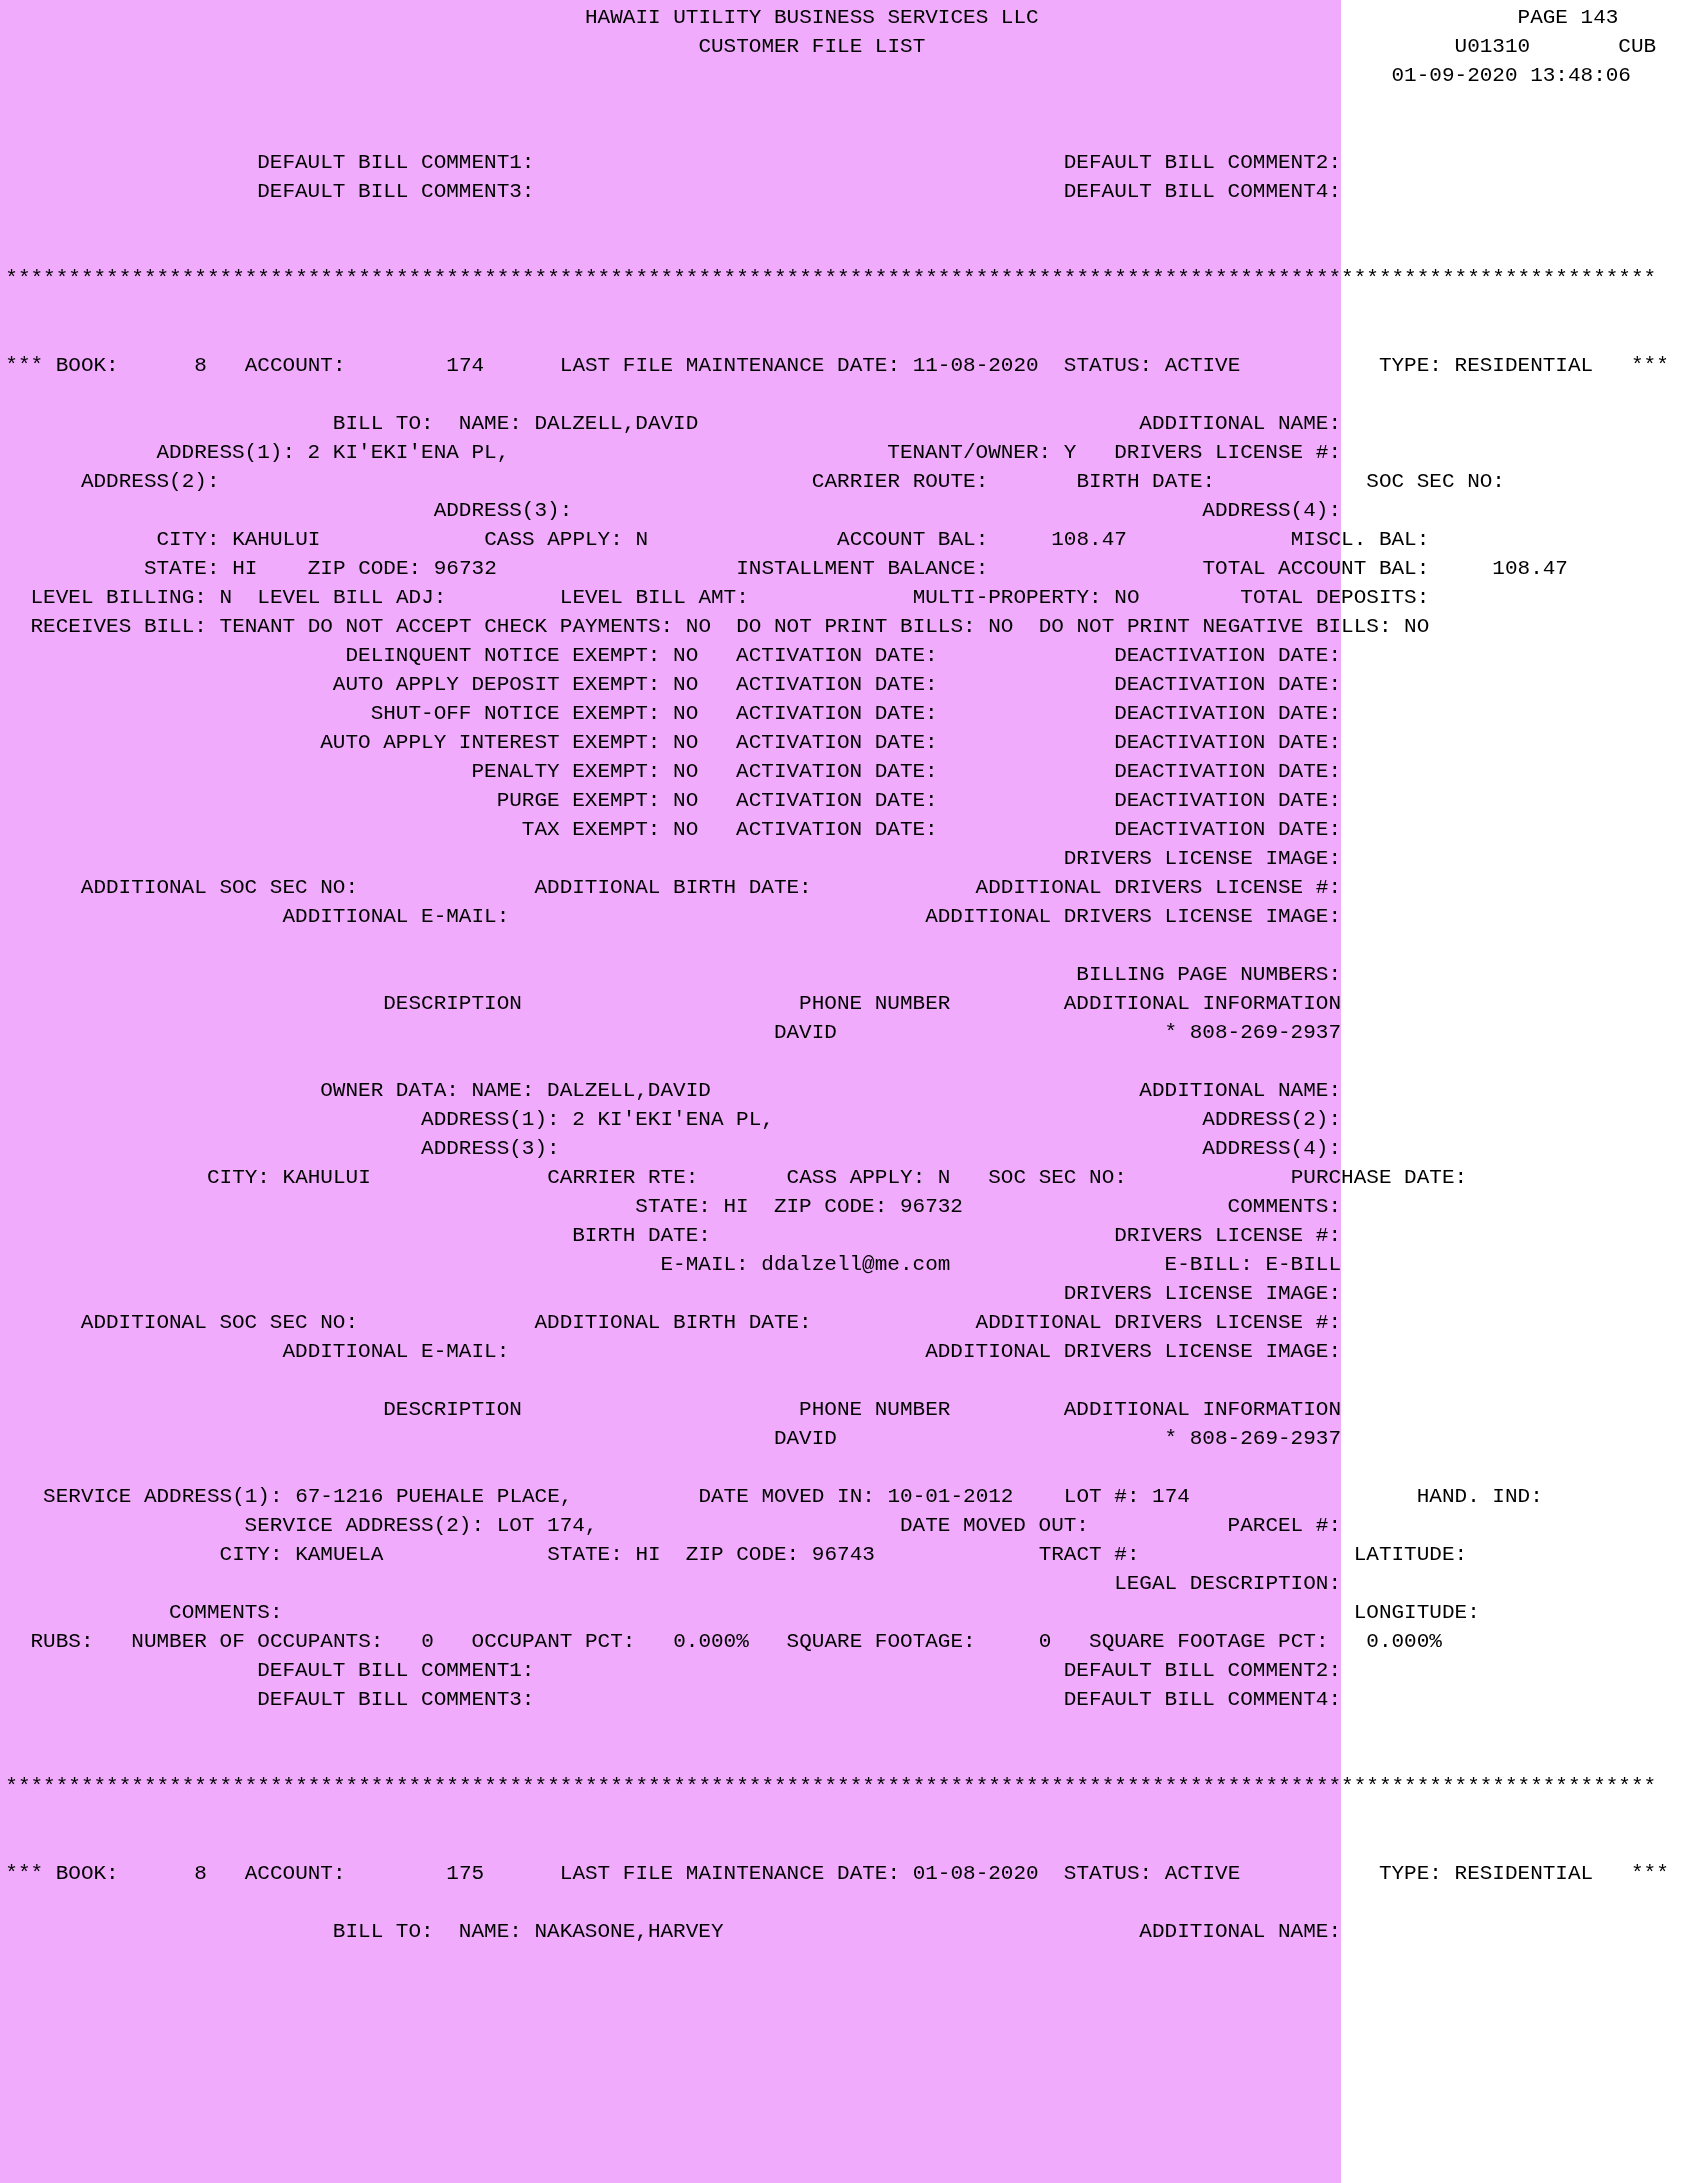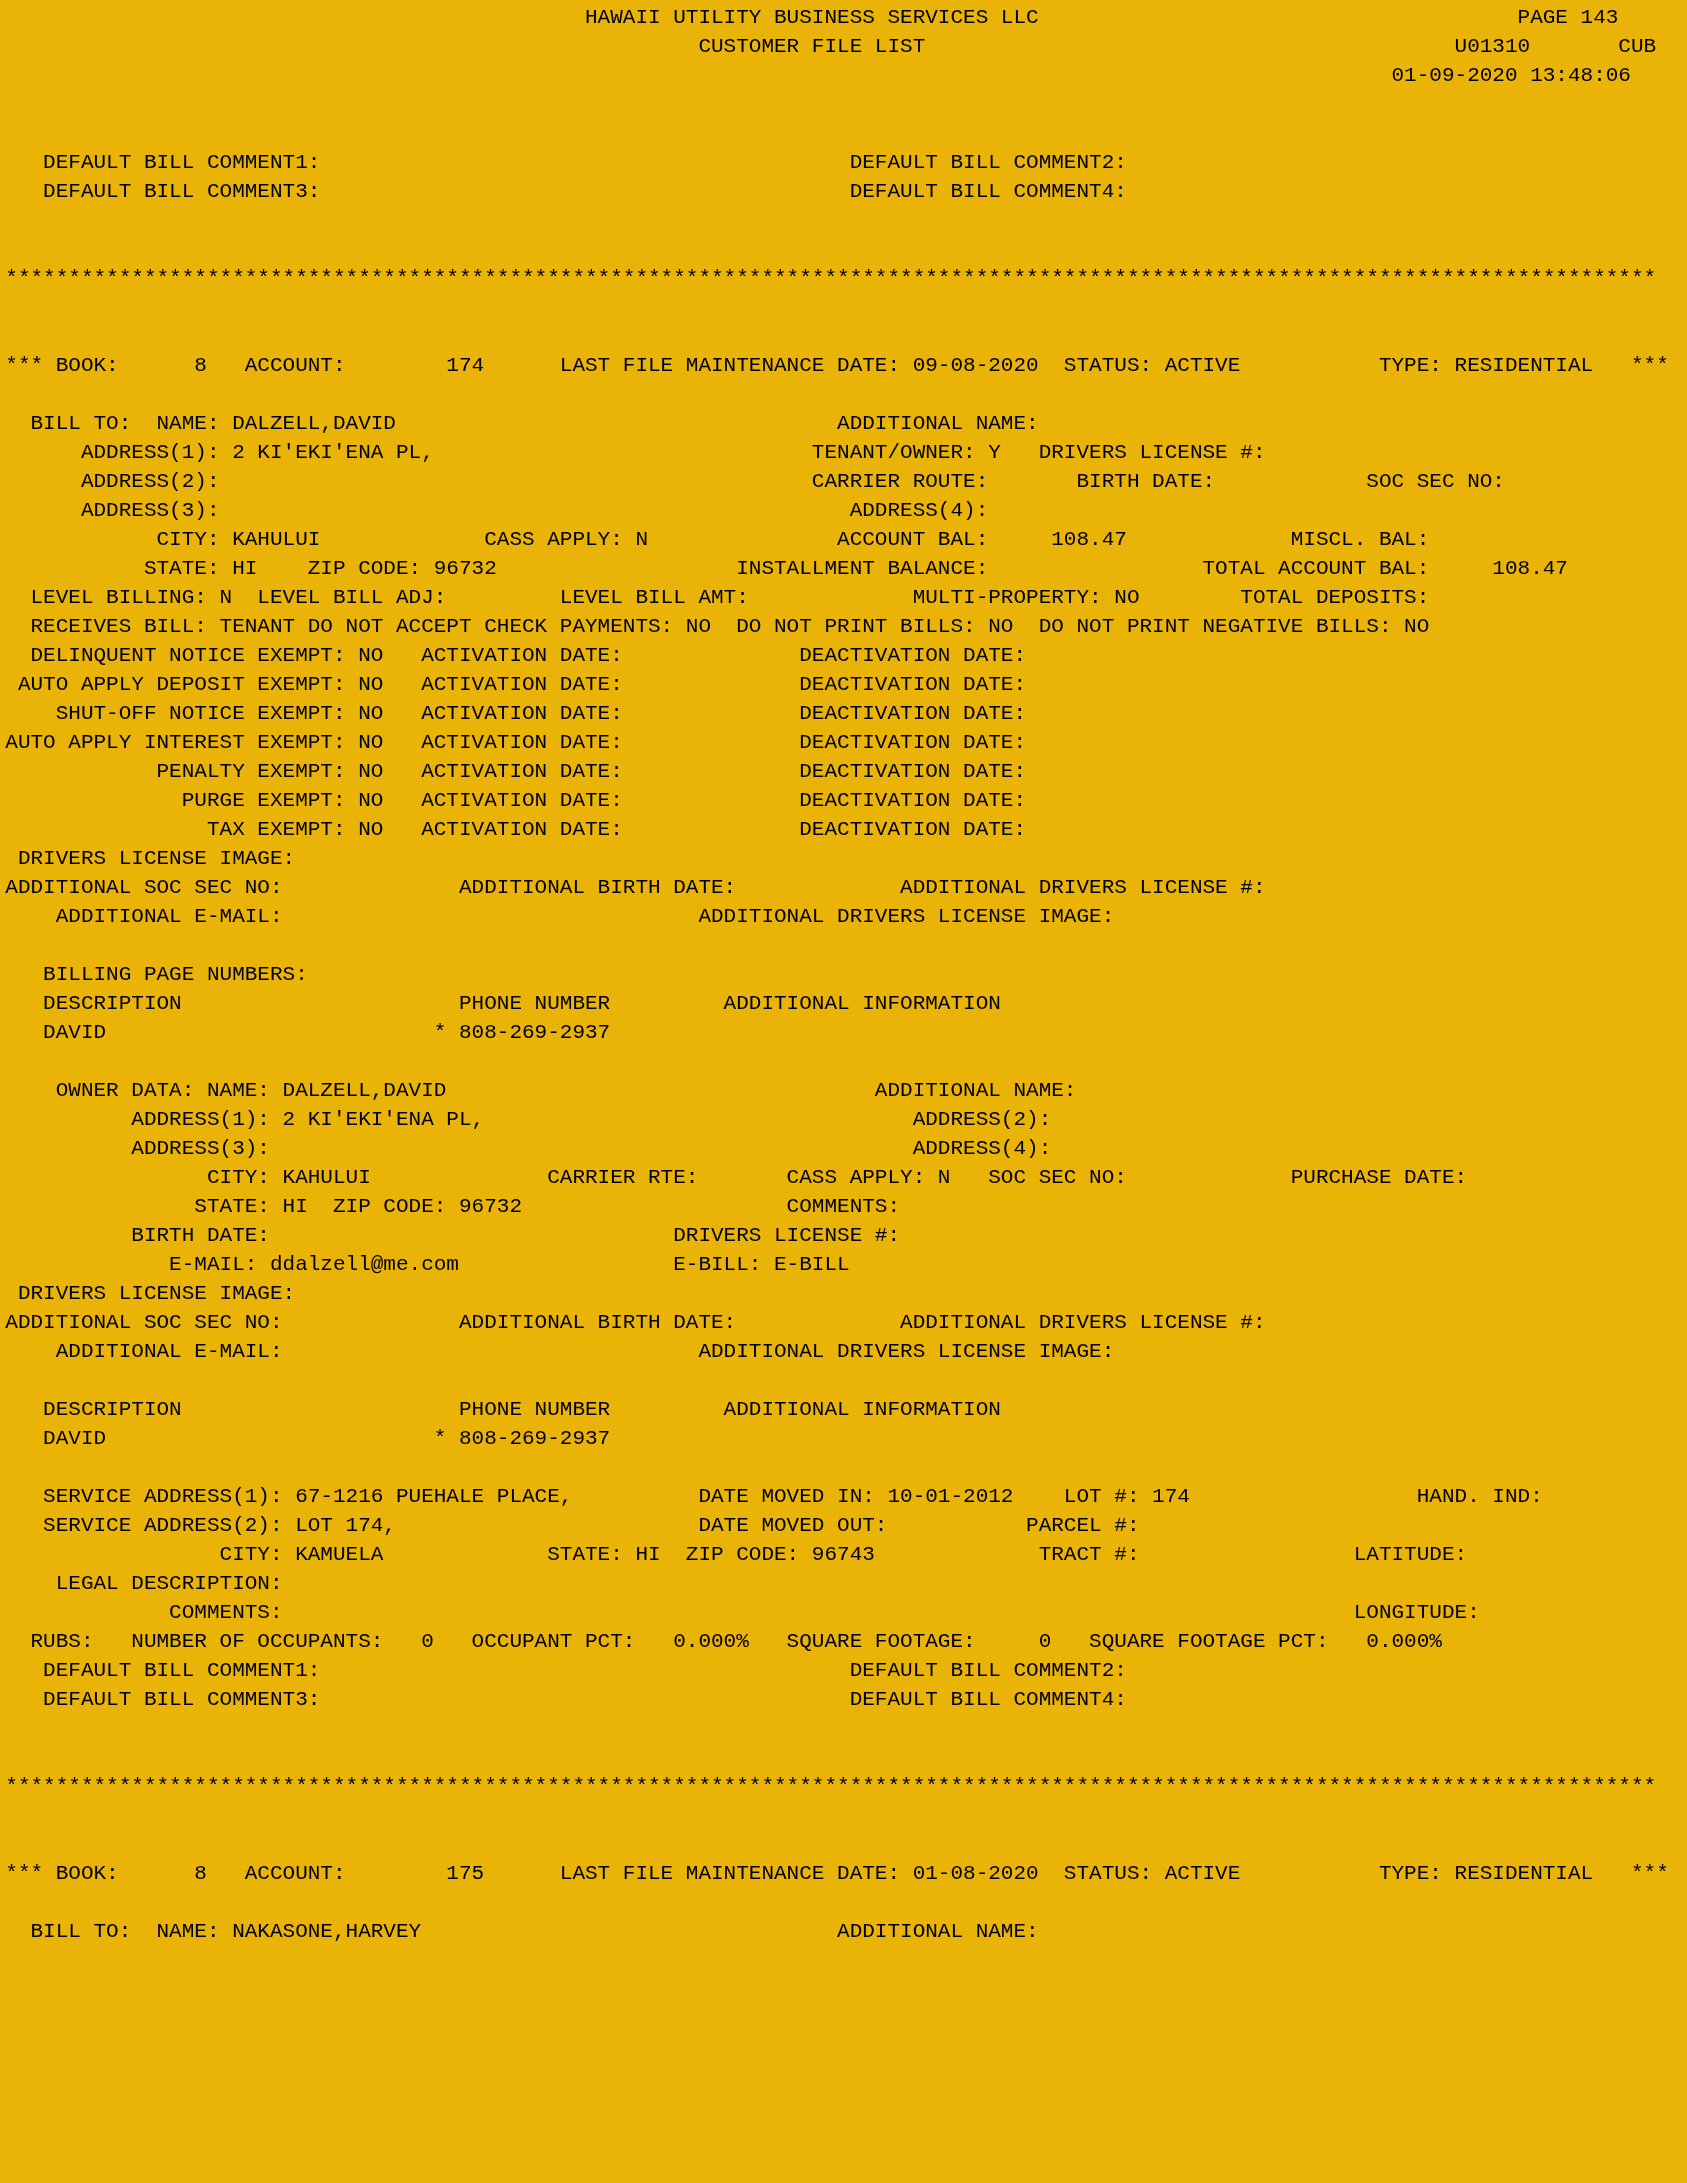--- a/index.html
+++ b/index.html
@@ -3,25 +3,26 @@
 <meta charset="utf-8">
 <style>
   html, body { margin: 0; padding: 0; }
   body {
     width: 1687px;
     height: 2183px;
     background: #ffffff;
     overflow: hidden;
   }
   .page {
-    width: 1687px;
+    width: 1341px;
     height: 2183px;
-    background: #eab308;
+    background: #f0abfc;
     padding: 2.6px 0 0 5.3px;
     box-sizing: border-box;
+    text-align: right;
   }
   .line {
     white-space: pre;
     font-family: "Liberation Mono", "DejaVu Sans Mono", monospace;
     font-size: 21px;
     line-height: 29px;
     height: 29px;
     color: #000000;
     letter-spacing: 0;
   }
@@ -35,21 +36,21 @@
   <div class="line">                                                                                                              01-09-2020 13:48:06</div>
   <div class="line"></div>
   <div class="line"></div>
   <div class="line">   DEFAULT BILL COMMENT1:                                          DEFAULT BILL COMMENT2:</div>
   <div class="line">   DEFAULT BILL COMMENT3:                                          DEFAULT BILL COMMENT4:</div>
   <div class="line"></div>
   <div class="line"></div>
   <div class="line">***********************************************************************************************************************************</div>
   <div class="line"></div>
   <div class="line"></div>
-  <div class="line">*** BOOK:      8   ACCOUNT:        174      LAST FILE MAINTENANCE DATE: 09-08-2020  STATUS: ACTIVE           TYPE: RESIDENTIAL   ***</div>
+  <div class="line">*** BOOK:      8   ACCOUNT:        174      LAST FILE MAINTENANCE DATE: 11-08-2020  STATUS: ACTIVE           TYPE: RESIDENTIAL   ***</div>
   <div class="line"></div>
   <div class="line">  BILL TO:  NAME: DALZELL,DAVID                                   ADDITIONAL NAME:</div>
   <div class="line">      ADDRESS(1): 2 KI'EKI'ENA PL,                              TENANT/OWNER: Y   DRIVERS LICENSE #:</div>
   <div class="line">      ADDRESS(2):                                               CARRIER ROUTE:       BIRTH DATE:            SOC SEC NO:</div>
   <div class="line">      ADDRESS(3):                                                  ADDRESS(4):</div>
   <div class="line">            CITY: KAHULUI             CASS APPLY: N               ACCOUNT BAL:     108.47             MISCL. BAL:</div>
   <div class="line">           STATE: HI    ZIP CODE: 96732                   INSTALLMENT BALANCE:                 TOTAL ACCOUNT BAL:     108.47</div>
   <div class="line">  LEVEL BILLING: N  LEVEL BILL ADJ:         LEVEL BILL AMT:             MULTI-PROPERTY: NO        TOTAL DEPOSITS:</div>
   <div class="line">  RECEIVES BILL: TENANT DO NOT ACCEPT CHECK PAYMENTS: NO  DO NOT PRINT BILLS: NO  DO NOT PRINT NEGATIVE BILLS: NO</div>
   <div class="line">  DELINQUENT NOTICE EXEMPT: NO   ACTIVATION DATE:              DEACTIVATION DATE:</div>

